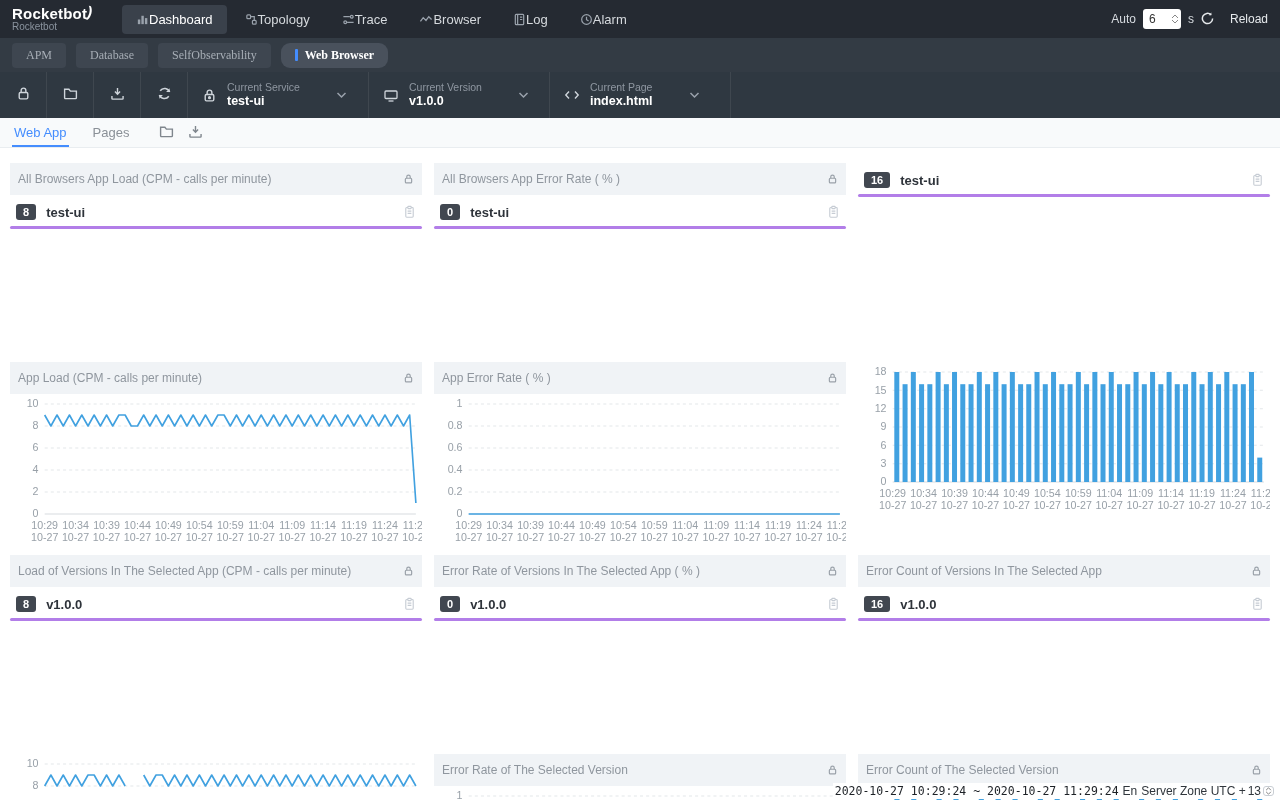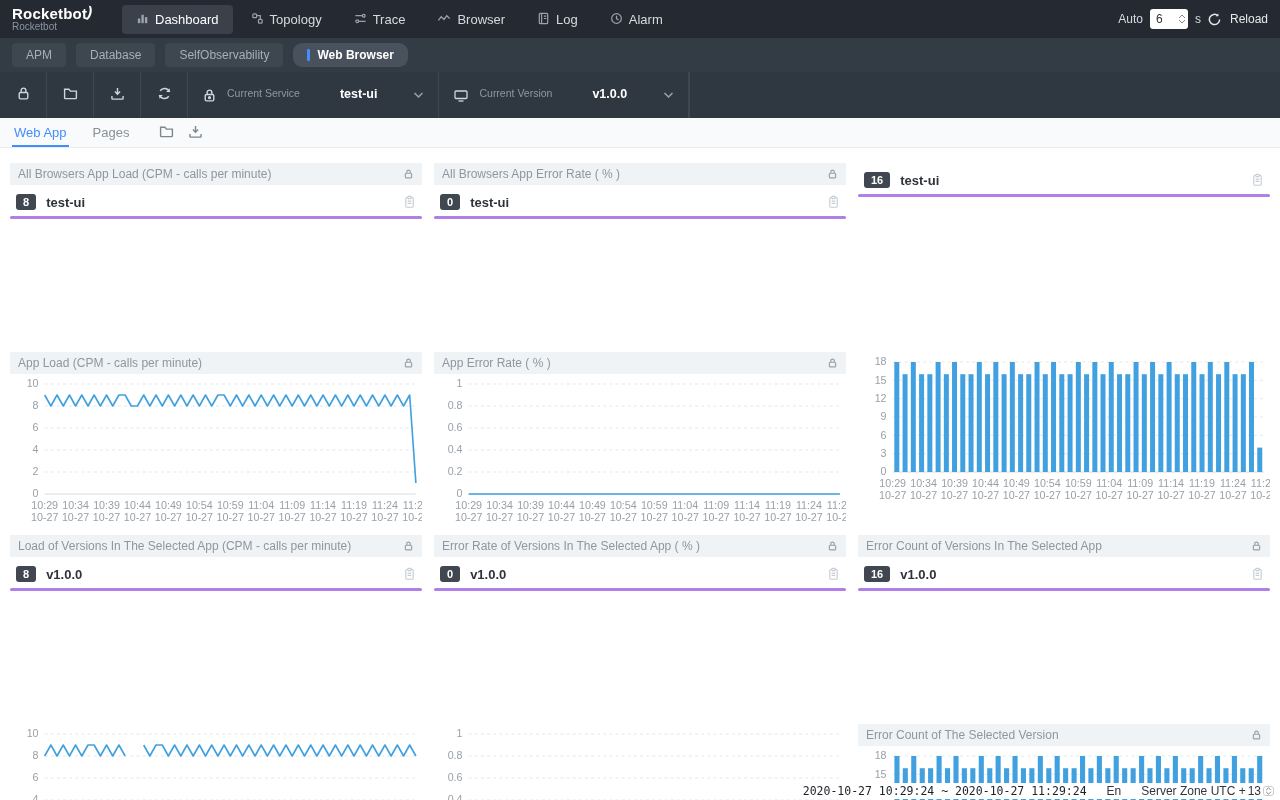--- a/index.html
+++ b/index.html
@@ -6,76 +6,76 @@
   html,body { width:1280px; height:800px; overflow:hidden; background:#fff;
     font-family:"Liberation Sans", sans-serif; }
 
   
   .navbar { height:38px; background:#252a32; display:flex; align-items:center; padding:0 12px; }
   .logo { width:96px; line-height:1; cursor:default; }
   .logo .t { color:#fff; font-size:15px; font-weight:bold; letter-spacing:.2px; white-space:nowrap; }
   .logo .swoosh { display:inline-block; font-weight:bold; transform:rotate(14deg) translateY(-2px); font-size:15px; }
   .logo .s { color:#8a939e; font-size:10px; margin-top:1px; }
   .nav-items { display:flex; align-items:center; margin-left:14px; gap:4px; }
-  .nav-item { display:flex; gap:6px; color:#d6dade; font-size:13px;
+  .nav-item { display:flex; align-items:center; color:#d6dade; font-size:13px;
     padding:7px 14px; border-radius:4px; cursor:pointer; }
   .nav-item .ic { color:#9aa2ac; display:flex; }
   .nav-item.active { background:#3a414b; color:#fff; }
   .nav-right { margin-left:auto; display:flex; align-items:center; gap:7px; color:#d7dbe0; font-size:12px; }
   .auto-input { width:38px; height:20px; background:#fff; border-radius:3px; display:flex; align-items:center;
     padding:0 2px 0 6px; color:#333; font-size:12px; }
   .auto-input .val { flex:1; }
   .spin { display:flex; flex-direction:column; line-height:0; color:#888; }
   .spin svg { display:block; }
-  .reload-wrap { display:flex; align-items:center; gap:9px; cursor:pointer; color:#e6e9ec; }
+  .reload-wrap { display:flex; gap:16px; cursor:pointer; color:#e6e9ec; }
   .reload-wrap .ic { display:flex; color:#e6e9ec; }
 
   
-  .group-tabs { height:34px; background:#333b44; display:flex; align-items:center; padding:0 12px; gap:10px; }
+  .group-tabs { height:34px; background:#333b44; display:flex; align-items:center; padding:0 12px; gap:10px;font-family:Liberation Serif, serif; }
   .gtab { background:#3e4650; color:#a7aeb6; font-size:12px; padding:5px 14px; border-radius:4px;
     cursor:pointer; display:flex; align-items:center; }
   .gtab.active { background:#49515c; color:#fff; font-weight:bold;border-radius:9px; }
   .gtab.active::before { content:""; width:3px; height:12px; background:#448dfe; border-radius:1px; margin-right:7px; }
 
   
   .toolbar { height:46px; background:#2f3841; display:flex; align-items:stretch; }
   .tb-btn { width:46px; display:flex; align-items:center; justify-content:center; color:#cfd5db; cursor:pointer; }
   .tb-div { width:1px; background:rgba(255,255,255,.08); }
   .tb-sel { display:flex; align-items:center; padding:0 14px; gap:10px; cursor:pointer; min-width:180px; }
   .tb-sel .ic { color:#cfd5db; display:flex; }
-  .tb-sel .txt { display:flex; flex-direction:row; line-height:1.25;gap:40px; }
+  .tb-sel .txt { display:flex; flex-direction:column; line-height:1.25; }
   .tb-sel .lab { color:#8f97a1; font-size:10.5px; }
   .tb-sel .val { color:#fff; font-size:12.5px; font-weight:bold; }
   .tb-sel .chev { color:#9aa2ac; margin-left:26px; display:flex; }
 
   
   .content-tabs { height:30px; background:#f8fafb; border-bottom:1px solid #e9edf0;
     display:flex; align-items:flex-end; padding:0 12px; gap:22px; }
   .ctab { font-size:13px; padding:0 2px 7px; cursor:pointer; color:#8a9097; }
   .ctab.active { color:#448dfe; border-bottom:2px solid #448dfe; padding-bottom:5px; }
   .ct-icons { display:flex; gap:14px; align-items:center; padding-bottom:8px; margin-left:6px; color:#7f868d; }
   .ct-icons .ic { display:flex; cursor:pointer; }
 
   
   .grid { display:grid; grid-template-columns:repeat(3,1fr); gap:9px 12px; padding:15px 10px 0; }
   .card { min-width:0; }
-  .card-head { height:22px; background:#f0f3f6; display:flex; align-items:center; justify-content:space-between;
+  .card-head { height:32px; background:#f0f3f6; display:flex; align-items:center; justify-content:space-between;
     padding:0 8px; }
   .card-title { color:#8f969e; font-size:12px; white-space:nowrap; overflow:hidden; }
   .card-lock { color:#9aa1a9; display:flex; cursor:pointer; }
   .card-list { height:158px; }
   .list-row { display:flex; align-items:center; padding:9px 6px 6px; }
   .badge { background:#414750; color:#fff; font-size:11px; font-weight:bold; padding:2px 7px; border-radius:3px; }
   .list-label { font-size:13px; font-weight:bold; color:#2e333a; margin-left:10px; flex:1; }
   .copy-ic { color:#c6ccd4; display:flex; cursor:pointer; }
   .prule { height:3px; background:#b27ee8; border-radius:2px; }
   .card-chart svg { display:block; }
 
   
-  .statusbar { position:fixed; right:4px; bottom:1px; display:flex; align-items:flex-start; gap:20px;
+  .statusbar { position:fixed; right:4px; bottom:1px; display:flex; align-items:flex-start; gap:4px;
     background:#fff; padding:1px 2px; }
   .sb-range { font-family:"DejaVu Sans Mono", monospace; font-size:11.5px; color:#1d2126; cursor:pointer; }
   .sb-lang { font-size:12px; color:#30363c; cursor:pointer; }
   .sb-zone { font-size:12px; color:#30363c; display:flex; align-items:center; gap:2px; }
   .sb-spin { border:1px solid #c9ced4; border-radius:3px; padding:0 1px; display:flex; flex-direction:column;
     line-height:0; color:#666; background:#fff; cursor:pointer; }
 </style>
 </head>
 <body>
 
@@ -240,20 +240,36 @@
         <span class="lab">Current Version</span>
         <span class="val">v1.0.0</span>
       </div>
       <span class="chev">
         <svg width="11" height="8" viewBox="0 0 11 8" fill="none" stroke="currentColor" stroke-width="1.5">
           <path d="M1.5 2l4 4 4-4"></path>
         </svg>
       </span>
     </div>
     <div class="tb-div"></div>
+    <div class="tb-sel">
+      <span class="ic">
+        <svg width="16" height="14" viewBox="0 0 16 14" fill="none" stroke="currentColor" stroke-width="1.4">
+          <path d="M5 3.5 1.8 7 5 10.5M11 3.5 14.2 7 11 10.5"></path>
+        </svg>
+      </span>
+      <div class="txt">
+        <span class="lab">Current Page</span>
+        <span class="val">index.html</span>
+      </div>
+      <span class="chev">
+        <svg width="11" height="8" viewBox="0 0 11 8" fill="none" stroke="currentColor" stroke-width="1.5">
+          <path d="M1.5 2l4 4 4-4"></path>
+        </svg>
+      </span>
+    </div>
     <div class="tb-div"></div>
   </div>
 
 <div class="content-tabs" id="content-tabs">
     <div class="ctab active">Web App</div>
     <div class="ctab">Pages</div>
     <div class="ct-icons">
       <span class="ic">
         <svg width="15" height="15" viewBox="0 0 14 14" fill="none" stroke="currentColor" stroke-width="1.3">
           <path d="M1.5 3h4l1.4 1.8h5.6V11a.8.8 0 0 1-.8.8H2.3a.8.8 0 0 1-.8-.8z"></path>
@@ -647,20 +663,29 @@
           <text x="337.3333333333333" y="147" text-anchor="middle" font-size="10.5" fill="#98a0a8">10-27</text>
           <text x="367.6666666666667" y="135" text-anchor="middle" font-size="10.5" fill="#98a0a8">11:24</text>
           <text x="367.6666666666667" y="147" text-anchor="middle" font-size="10.5" fill="#98a0a8">10-27</text>
           <text x="398" y="135" text-anchor="middle" font-size="10.5" fill="#98a0a8">11:29</text>
           <text x="398" y="147" text-anchor="middle" font-size="10.5" fill="#98a0a8">10-27</text>
           <path d="M34.0 32.0L40.1 21.0L46.1 32.0L52.2 21.0L58.3 32.0L64.3 21.0L70.4 32.0L76.5 21.0L82.5 21.0L88.6 32.0L94.7 21.0L100.7 32.0L106.8 21.0L112.9 32.0M131.1 21.0L137.1 32.0L143.2 21.0L149.3 21.0L155.3 32.0L161.4 21.0L167.5 32.0L173.5 21.0L179.6 32.0L185.7 21.0L191.7 32.0L197.8 21.0L203.9 32.0L209.9 21.0L216.0 32.0L222.1 21.0L228.1 32.0L234.2 21.0L240.3 32.0L246.3 21.0L252.4 32.0L258.5 21.0L264.5 32.0L270.6 21.0L276.7 32.0L282.7 21.0L288.8 32.0L294.9 21.0L300.9 32.0L307.0 21.0L313.1 32.0L319.1 21.0L325.2 32.0L331.3 21.0L337.3 32.0L343.4 21.0L349.5 32.0L355.5 21.0L361.6 32.0L367.7 21.0L373.7 32.0L379.8 21.0L385.9 32.0L391.9 21.0L398.0 32.0" fill="none" stroke="#41a1e0" stroke-width="1.6" stroke-linejoin="round"></path>
         </svg>
       </div>
     </div>
     <div class="card">
+      <div class="card-head">
+        <span class="card-title">Error Rate of The Selected Version</span>
+        <span class="card-lock">
+          <svg width="11" height="12" viewBox="0 0 14 14" fill="none" stroke="currentColor" stroke-width="1.5">
+            <rect x="3" y="6" width="8" height="6" rx="1.2"></rect>
+            <path d="M4.8 6V4.2a2.2 2.2 0 0 1 4.4 0V6"></path>
+          </svg>
+        </span>
+      </div>
       <div class="card-chart">
         <svg width="100%" height="152" viewBox="0 0 404 152" preserveAspectRatio="none">
           <line x1="34" y1="120" x2="398" y2="120" stroke="#d7dce0" stroke-width="1"></line>
           <text x="28" y="123.5" text-anchor="end" font-size="10.5" fill="#98a0a8">0</text>
           <line x1="34" y1="98" x2="398" y2="98" stroke="#e4e7ea" stroke-width="1" stroke-dasharray="3 3"></line>
           <text x="28" y="101.5" text-anchor="end" font-size="10.5" fill="#98a0a8">0.2</text>
           <line x1="34" y1="76" x2="398" y2="76" stroke="#e4e7ea" stroke-width="1" stroke-dasharray="3 3"></line>
           <text x="28" y="79.5" text-anchor="end" font-size="10.5" fill="#98a0a8">0.4</text>
           <line x1="34" y1="54" x2="398" y2="54" stroke="#e4e7ea" stroke-width="1" stroke-dasharray="3 3"></line>
           <text x="28" y="57.5" text-anchor="end" font-size="10.5" fill="#98a0a8">0.6</text>

